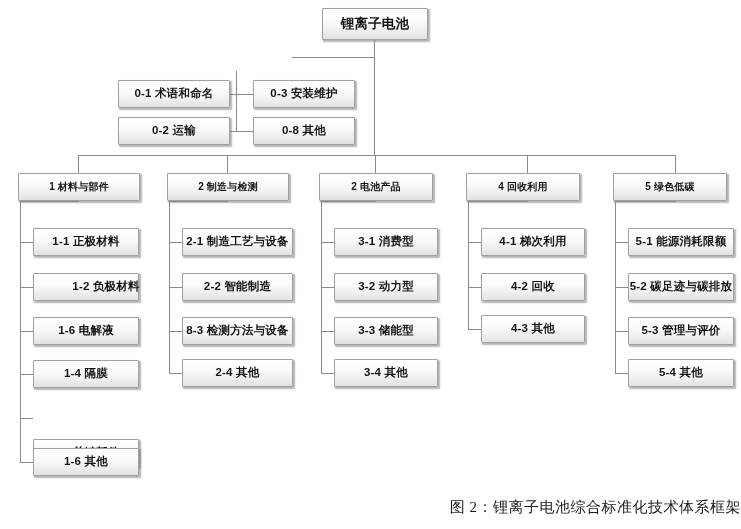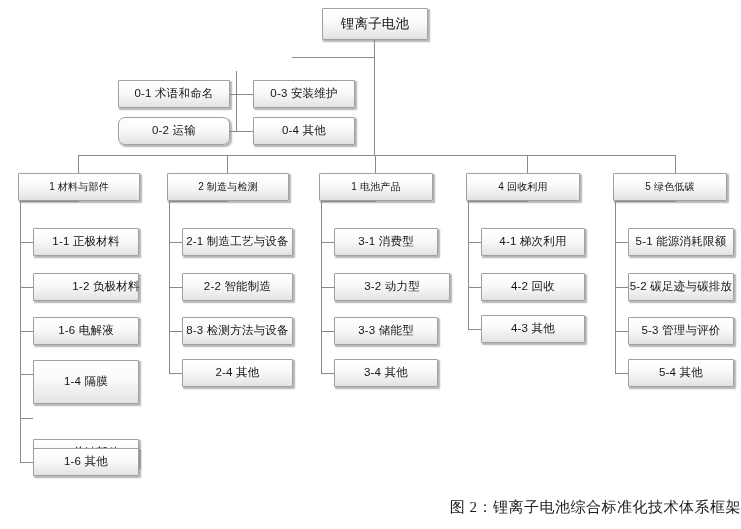--- a/index.html
+++ b/index.html
@@ -19,21 +19,21 @@
   
   .node{
     position:absolute;
     box-sizing:border-box;
     border:1px solid #a0a0a0;
     border-radius:1px;
     background:linear-gradient(to bottom,#ffffff 0%,#fafafa 42%,#ededed 76%,#e2e2e2 100%);
     box-shadow:1.5px 1.5px 1.5px rgba(120,120,120,0.55);
     display:flex;align-items:center;justify-content:center;
     color:#141414;
-    font-weight:normal;
+    font-weight:bold;
     letter-spacing:0.2px;
     text-align:center;
     white-space:nowrap;
     line-height:1;
   }
   .node.root{font-size:13.5px;}
   .node.lvl0{font-size:13px;}
   .node.lvl0child{font-size:11.5px;}
   .node.cat{font-size:10px;}
   .node.leaf{font-size:11.5px;}
@@ -64,23 +64,23 @@
   <div class="ln h" style="left:292px;top:57px;width:83px;"></div>
 
   <div class="ln v" style="left:236px;top:71px;height:60px;"></div>
 
   <div class="ln h" style="left:230px;top:94px;width:7px;"></div>
   <div class="ln h" style="left:236px;top:94px;width:17px;"></div>
   <div class="ln h" style="left:230px;top:131px;width:7px;"></div>
   <div class="ln h" style="left:236px;top:131px;width:17px;"></div>
 
   <div class="node lvl0child" style="left:118px;top:80px;width:112px;height:28px;">0-1 术语和命名</div>
-  <div class="node lvl0child" style="left:118px;top:117px;width:112px;height:28px;border-radius:7px;">0-2 运输</div>
+  <div class="node lvl0child" style="left:118px;top:117px;width:112px;height:28px;">0-2 运输</div>
   <div class="node lvl0child" style="left:253px;top:80px;width:102px;height:28px;text-align:center;">0-3 安装维护</div>
-  <div class="node lvl0child" style="left:253px;top:117px;width:102px;height:28px;">0-4 其他</div>
+  <div class="node lvl0child" style="left:253px;top:117px;width:102px;height:28px;">0-8 其他</div>
 
   <div class="ln h" style="left:78px;top:155px;width:598px;"></div>
 
   <div class="ln v" style="left:78px;top:155px;height:19px;"></div>
   <div class="ln v" style="left:227px;top:155px;height:19px;"></div>
   <div class="ln v" style="left:375px;top:155px;height:19px;"></div>
   <div class="ln v" style="left:527px;top:155px;height:19px;"></div>
   <div class="ln v" style="left:675px;top:155px;height:19px;"></div>
 
   <div class="node cat" style="left:18px;top:173px;width:122px;height:28px;">1 材料与部件</div>
@@ -90,49 +90,49 @@
   <div class="ln h" style="left:20px;top:242px;width:13px;"></div>
   <div class="ln h" style="left:20px;top:287px;width:13px;"></div>
   <div class="ln h" style="left:20px;top:331px;width:13px;"></div>
   <div class="ln h" style="left:20px;top:374px;width:13px;"></div>
   <div class="ln h" style="left:20px;top:418px;width:13px;"></div>
   <div class="ln h" style="left:20px;top:462px;width:13px;"></div>
 
   <div class="node leaf" style="left:33px;top:228px;width:106px;height:28px;">1-1 正极材料</div>
   <div class="node leaf" style="left:33px;top:273px;width:106px;height:28px;padding-left:40px;">1-2 负极材料</div>
   <div class="node leaf" style="left:33px;top:317px;width:106px;height:28px;">1-6 电解液</div>
-  <div class="node leaf" style="left:33px;top:360px;width:106px;height:44px;">1-4 隔膜</div>
+  <div class="node leaf" style="left:33px;top:360px;width:106px;height:28px;">1-4 隔膜</div>
   <div class="node leaf" style="left:33px;top:404px;width:106px;height:28px;margin-top:35px;">1-5 关键部件</div>
   <div class="node leaf" style="left:33px;top:448px;width:106px;height:28px;">1-6 其他</div>
 
   <div class="node cat" style="left:167px;top:173px;width:122px;height:28px;">2 制造与检测</div>
   <div class="ln v" style="left:169px;top:201px;height:172px;"></div>
   <div class="ln h" style="left:169px;top:201px;width:59px;"></div>
 
   <div class="ln h" style="left:169px;top:242px;width:13px;"></div>
   <div class="ln h" style="left:169px;top:287px;width:13px;"></div>
   <div class="ln h" style="left:169px;top:331px;width:13px;"></div>
   <div class="ln h" style="left:169px;top:373px;width:13px;"></div>
 
   <div class="node leaf" style="left:182px;top:228px;width:111px;height:28px;">2-1 制造工艺与设备</div>
   <div class="node leaf" style="left:182px;top:273px;width:111px;height:28px;">2-2 智能制造</div>
   <div class="node leaf" style="left:182px;top:317px;width:111px;height:28px;">8-3 检测方法与设备</div>
   <div class="node leaf" style="left:182px;top:359px;width:111px;height:28px;">2-4 其他</div>
 
-  <div class="node cat" style="left:319px;top:173px;width:114px;height:28px;">1 电池产品</div>
+  <div class="node cat" style="left:319px;top:173px;width:114px;height:28px;">2 电池产品</div>
   <div class="ln v" style="left:321px;top:201px;height:172px;"></div>
   <div class="ln h" style="left:321px;top:201px;width:55px;"></div>
 
   <div class="ln h" style="left:321px;top:242px;width:13px;"></div>
   <div class="ln h" style="left:321px;top:287px;width:13px;"></div>
   <div class="ln h" style="left:321px;top:331px;width:13px;"></div>
   <div class="ln h" style="left:321px;top:373px;width:13px;"></div>
 
   <div class="node leaf" style="left:334px;top:228px;width:104px;height:28px;">3-1 消费型</div>
-  <div class="node leaf" style="left:334px;top:273px;width:116px;height:28px;text-align:center;">3-2 动力型</div>
+  <div class="node leaf" style="left:334px;top:273px;width:104px;height:28px;text-align:center;">3-2 动力型</div>
   <div class="node leaf" style="left:334px;top:317px;width:104px;height:28px;">3-3 储能型</div>
   <div class="node leaf" style="left:334px;top:359px;width:104px;height:28px;">3-4 其他</div>
 
   <div class="node cat" style="left:466px;top:173px;width:114px;height:28px;">4 回收利用</div>
   <div class="ln v" style="left:468px;top:201px;height:128px;"></div>
   <div class="ln h" style="left:468px;top:201px;width:60px;"></div>
 
   <div class="ln h" style="left:468px;top:242px;width:13px;"></div>
   <div class="ln h" style="left:468px;top:287px;width:13px;"></div>
   <div class="ln h" style="left:468px;top:329px;width:13px;"></div>

